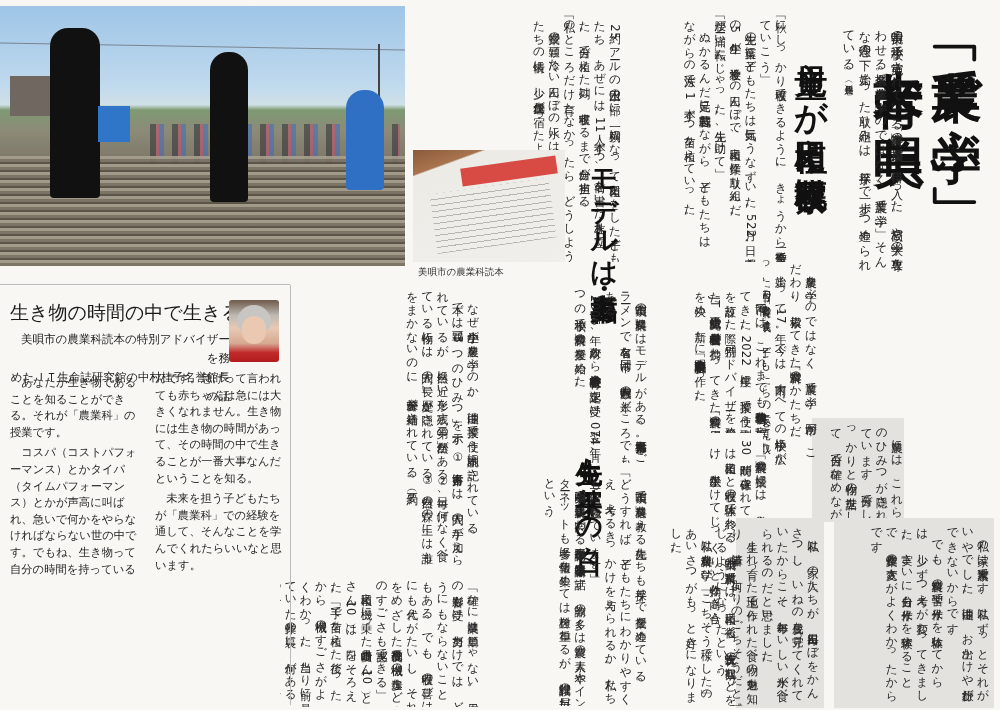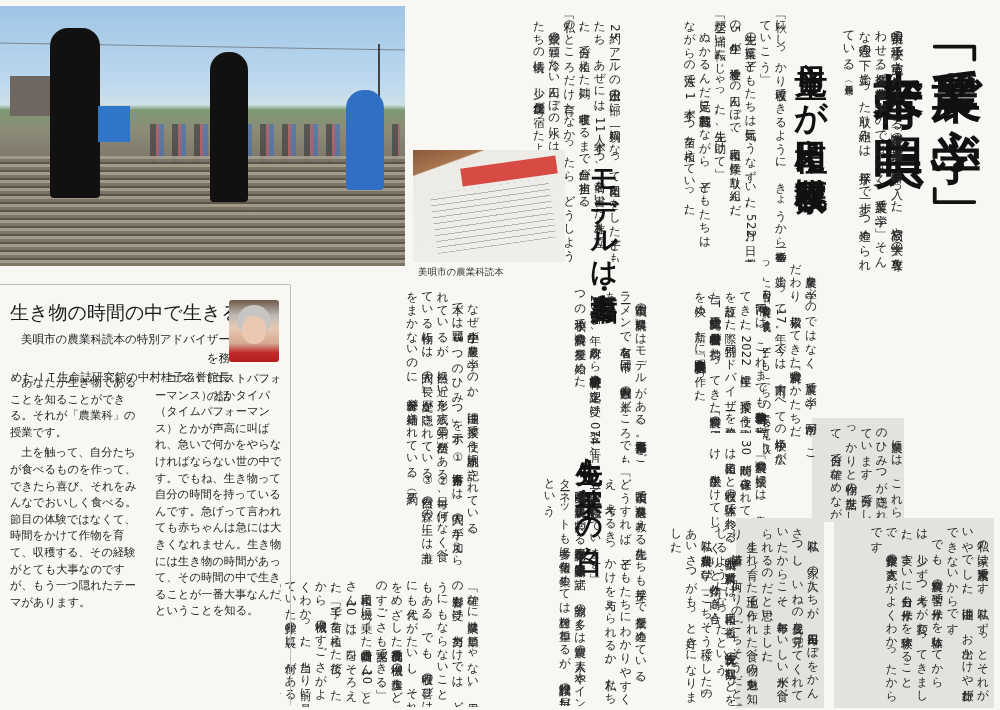--- a/index.html
+++ b/index.html
@@ -202,19 +202,19 @@
   <div id="interview-sub">
     <div>美唄市の農業科読本の特別アドバイザーを務</div>
     <div>めたＪＴ生命誌研究館の中村桂子名誉館長の話</div>
   </div>
   <div id="portrait">
     <div class="hair"></div>
     <div class="face"></div>
   </div>
   <div id="interview-body">
     <p>あなたが生き物であることを知ることができる。それが「農業科」の授業です。</p>
-    <p>土を触って、自分たちが食べるものを作って、できたら喜び、それをみんなでおいしく食べる。節目の体験ではなくて、時間をかけて作物を育て、収穫する、その経験がとても大事なのですが、もう一つ隠れたテーマがあります。</p>
     <p>コスパ（コストパフォーマンス）とかタイパ（タイムパフォーマンス）とかが声高に叫ばれ、急いで何かをやらなければならない世の中です。でもね、生き物って自分の時間を持っているんです。急げって言われても赤ちゃんは急には大きくなれません。生き物には生き物の時間があって、その時間の中で生きることが一番大事なんだということを知る。</p>
+    <p>未来を担う子どもたちが「農業科」での経験を通して、そんなことを学んでくれたらいいなと思います。</p>
   </div>
 
   <div class="rule-v" style="left:290px;top:285px;height:420px;"></div>
   <div class="rule-h" style="left:0;top:284px;width:290px;"></div>
 </div>
 
 </body></html>

